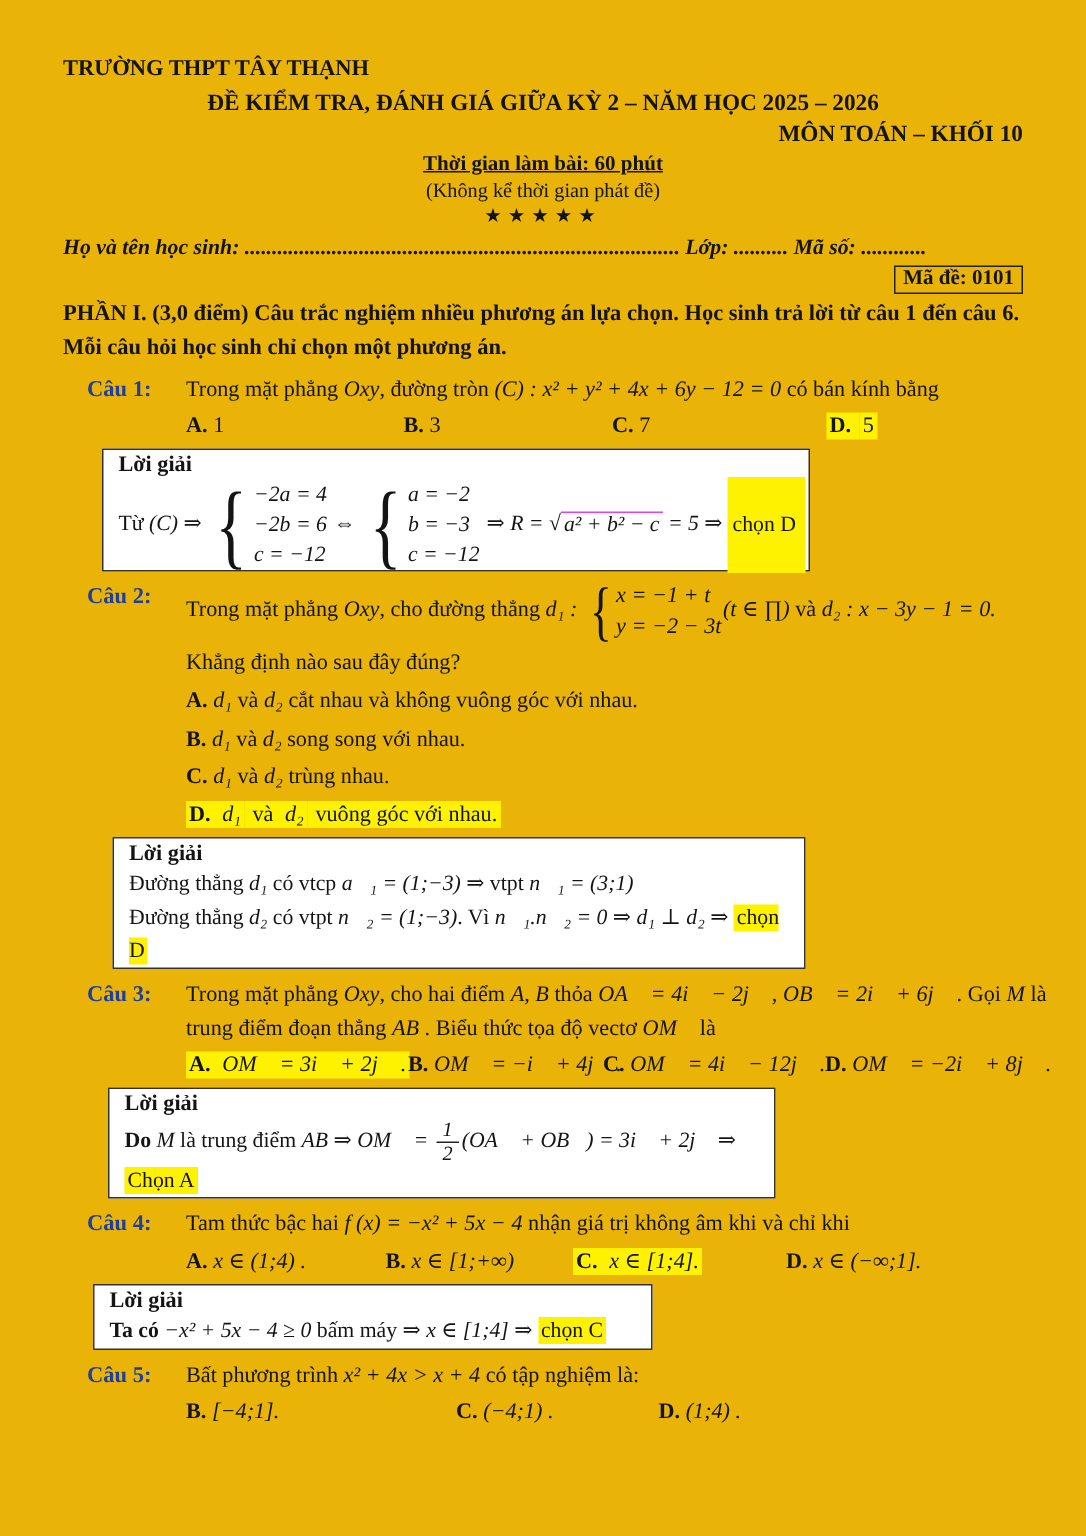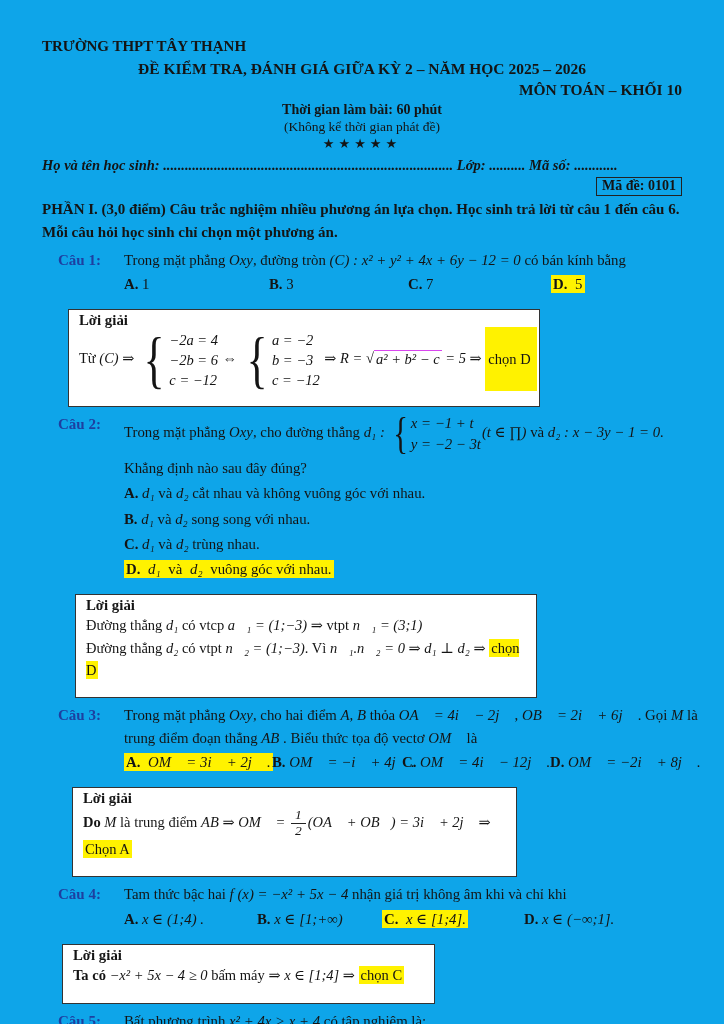--- a/index.html
+++ b/index.html
@@ -1,45 +1,45 @@
 <!DOCTYPE html>
 <html><head>
 <meta charset="utf-8">
 <style>
   html,body{margin:0;padding:0;background:#ffffff;}
   .page{
-    width:724px;height:1024px;background:#0ea5e9;position:relative;overflow:hidden;
+    width:724px;height:1024px;background:#eab308;position:relative;overflow:hidden;
     font-family:"Liberation Serif","DejaVu Serif",serif;color:#141414;
     box-sizing:border-box;padding:38px 42px 0;font-size:14.5px;
   }
   .header-school{font-weight:bold;font-size:15px;}
   .header-title{text-align:center;font-weight:bold;font-size:15.5px;margin-top:5px;}
   .header-subject{text-align:right;font-weight:bold;font-size:15.5px;margin-top:3px;}
-  .header-duration{text-align:center;font-weight:bold;font-size:14px;margin-top:3px;}
+  .header-duration{text-align:center;font-weight:bold;font-size:14px;margin-top:3px;text-decoration:underline;}
   .header-note{text-align:center;font-size:13.5px;margin-top:1px;}
   .header-stars{text-align:center;font-size:13px;letter-spacing:4px;margin-top:1px;}
   .student-line{font-weight:bold;font-style:italic;font-size:14.5px;margin-top:5px;white-space:nowrap;overflow:hidden;}
   .made-row{display:flex;justify-content:flex-end;margin-top:3px;}
   .made-box{border:1px solid #222;padding:0 5px 1px;font-weight:bold;font-size:14px;}
   .part-heading{font-weight:bold;font-size:15px;line-height:1.5;margin-top:2px;}
 
   .question{margin-top:6px;}
   .q-row{display:flex;margin-left:16px;}
   .q-label{flex:none;width:66px;color:#1e3fa0;font-weight:bold;font-size:15px;line-height:1.5;}
   .q-body{flex:1;font-size:14.8px;line-height:1.5;}
   .opts{display:grid;margin-top:2px;}
   .g1{grid-template-columns:145px 139px 143px auto;}
   .g3{grid-template-columns:148px 130px 148px auto;text-align:center;}
   .g4{grid-template-columns:133px 125px 142px auto;}
   .g5{grid-template-columns:180px 135px 160px auto;}
   .opt{white-space:nowrap;}
   .opts-stack{display:block;margin-top:2px;}
   .opts-stack .opt{margin-top:3px;white-space:normal;}
 
-  .sol{border:1px solid #333;margin-top:14px;padding:2px 10px 16px;background:#fff;}
+  .sol{border:1px solid #333;margin-top:4px;padding:2px 10px 0;background:#fff;}
   .sol-q1{margin-left:26px;width:472px;box-sizing:border-box;}
   .sol-q2{margin-left:33px;width:462px;box-sizing:border-box;}
   .sol-q3{margin-left:30px;width:445px;box-sizing:border-box;}
   .sol-q4{margin-left:20px;width:373px;box-sizing:border-box;}
   .sol-title{font-weight:bold;font-size:14.8px;}
   .sol-line{margin-top:1px;font-size:14.5px;line-height:1.5;}
   .nowrap{white-space:nowrap;}
 
   .si{font-style:italic;}
   .sb{font-weight:bold;}

